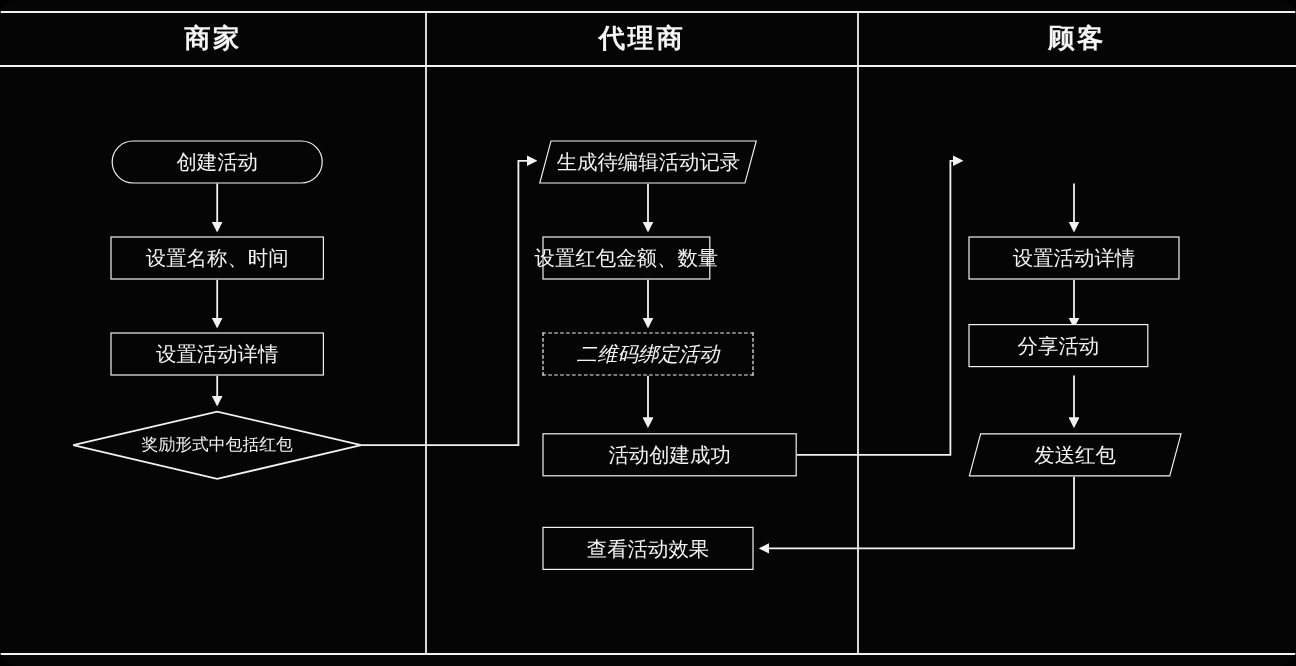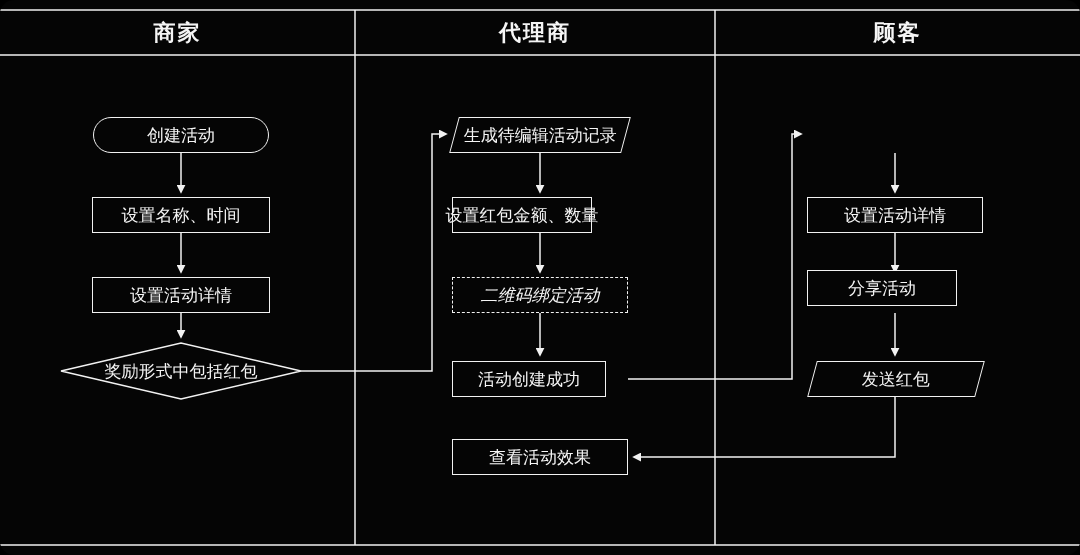--- a/index.html
+++ b/index.html
@@ -51,21 +51,21 @@
   .node.stadium { border-radius: 19px; }
   .node.dashed { border-style: dashed; font-style: italic; }
   .node.para { transform: skewX(-15deg); }
   .node.para .unskew { display: block; transform: skewX(15deg); }
   .diamond-label {
     position: absolute;
     height: 36px;
     display: flex;
     align-items: center;
     justify-content: center;
-    font-size: 17px;
+    font-size: 14px;
     color: #f5f5f5;
     white-space: nowrap;
   }
 </style>
 </head>
 <body>
 
 <div class="canvas">
 
   <svg class="wires" viewBox="0 0 1080 555" xmlns="http://www.w3.org/2000/svg">
@@ -123,21 +123,21 @@
 
   <div class="node para" style="left:454px; top:117px; width:172px;">
     <span class="unskew">生成待编辑活动记录</span>
   </div>
   <div class="node" style="left:452px; top:197px; width:140px;">
     <span>设置红包金额、数量</span>
   </div>
   <div class="node dashed" style="left:452px; top:277px; width:176px;">
     <span>二维码绑定活动</span>
   </div>
-  <div class="node" style="left:452px; top:361px; width:154px;">
+  <div class="node" style="left:452px; top:361px; width:212px;">
     <span>活动创建成功</span>
   </div>
   <div class="node" style="left:452px; top:439px; width:176px;text-align:center;">
     <span>查看活动效果</span>
   </div>
 
   <div class="node" style="left:807px; top:197px; width:176px;">
     <span>设置活动详情</span>
   </div>
   <div class="node" style="left:807px; top:270px; width:150px;">

